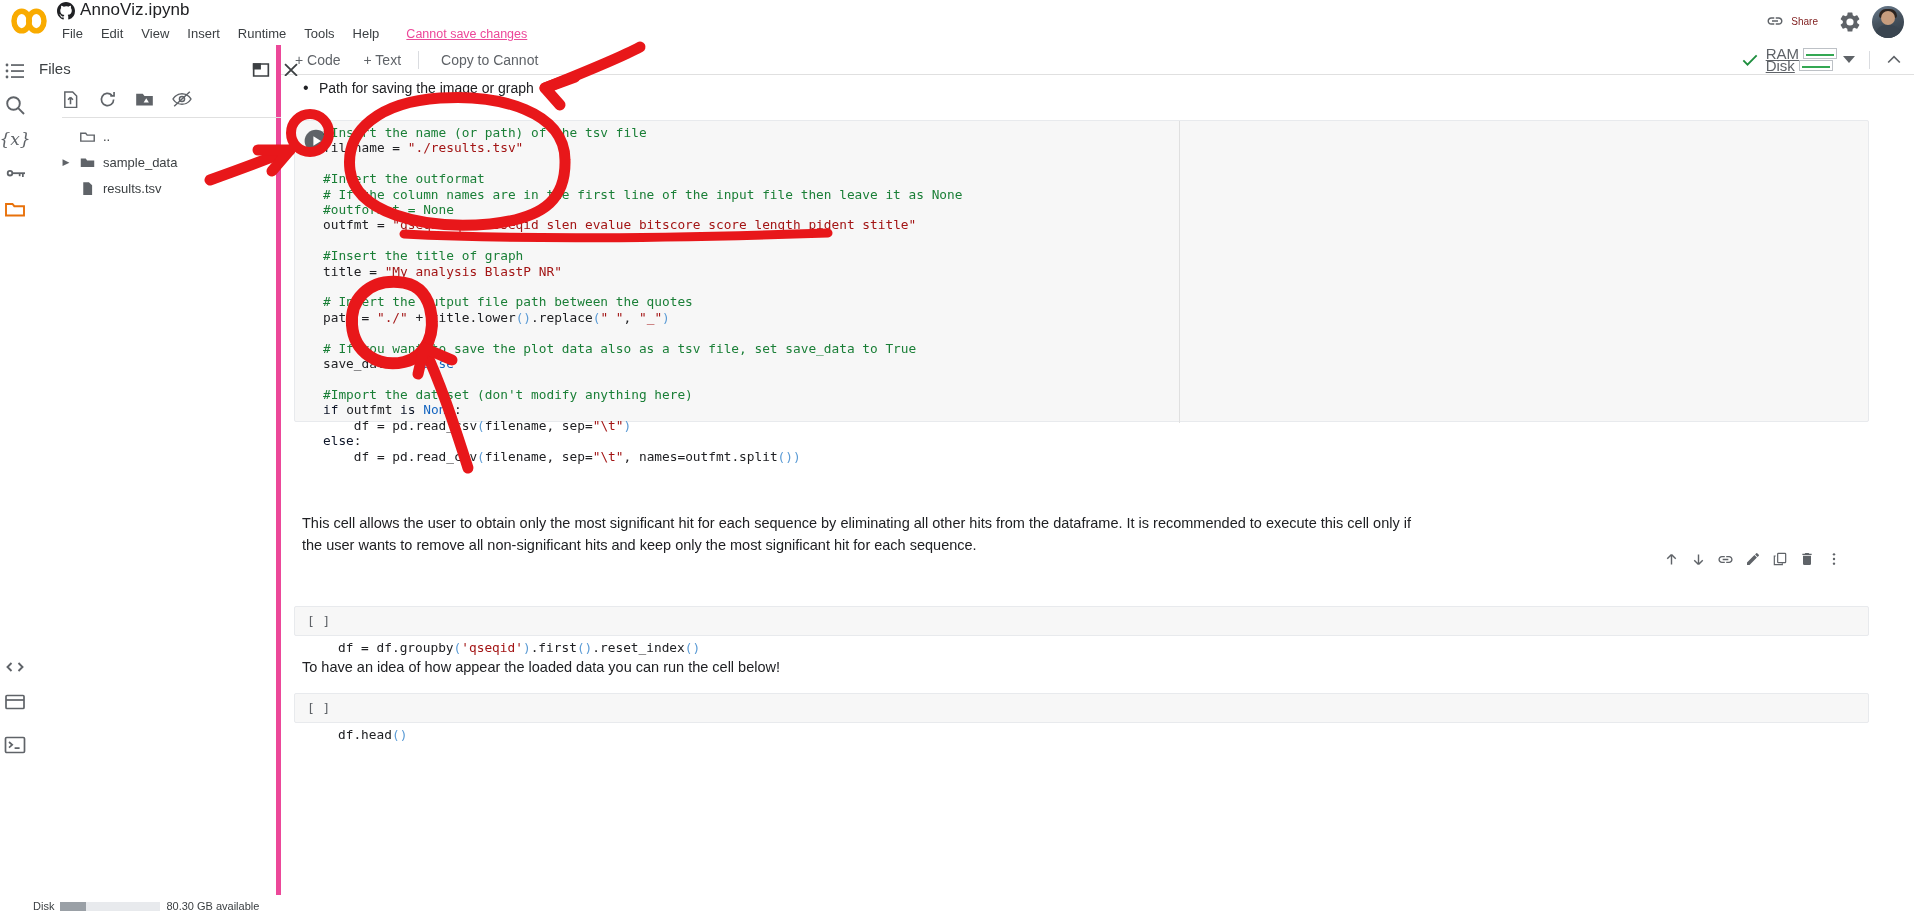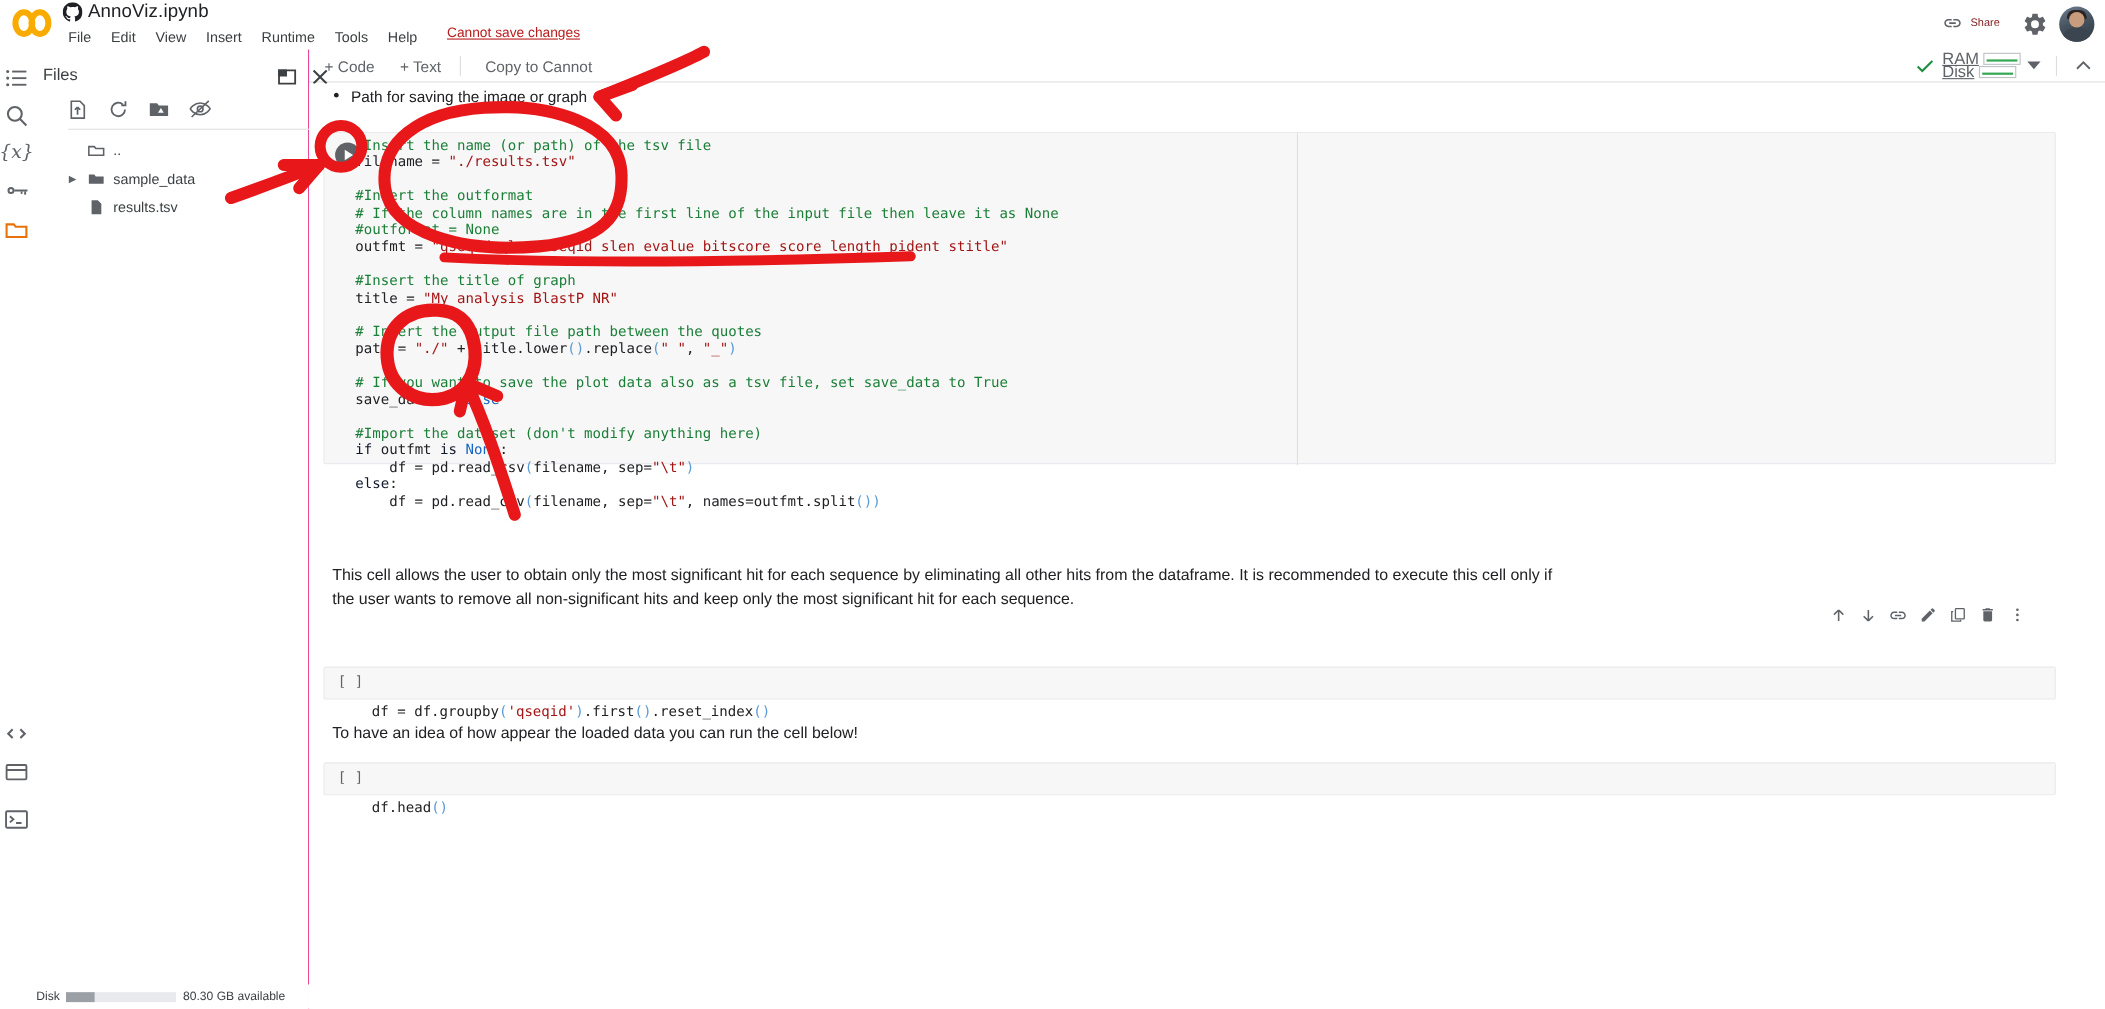--- a/index.html
+++ b/index.html
@@ -11,23 +11,23 @@
     font-family: "Liberation Sans", sans-serif;
     -webkit-font-smoothing: antialiased;
   }
   #app { position: relative; width: 1914px; height: 917px; }
 
   
   .topbar { position: absolute; left:0; top:0; width:1914px; height:45px; background:#fff; }
   .colab-logo { position:absolute; left:10px; top:6px; width:38px; height:30px; }
   .gh-icon { position:absolute; left:57px; top:2px; width:18px; height:18px; color:#202124; }
   .doc-title { position:absolute; left:80px; top:0px; font-size:17px; color:#202124; letter-spacing:0.1px; }
-  .menubar { position:absolute; left:53px; top:23px; display:flex; align-items:flex-start; gap:0px; }
+  .menubar { position:absolute; left:53px; top:23px; display:flex; align-items:center; gap:0px; }
   .menu-item { font-size:13px; color:#3c4043; padding:3px 9px; border-radius:4px; cursor:pointer; white-space:nowrap; }
-  .cannot-save { font-size:12.5px; color:#b91c1c; text-decoration:underline; margin-left:18px; cursor:pointer; }
+  .cannot-save { font-size:12.5px; color:#ec4899; text-decoration:underline; margin-left:18px; cursor:pointer; }
 
   .share-wrap { position:absolute; right:86px; top:9px; display:flex; align-items:center; gap:7px;
                 padding:3px 10px; border-radius:14px; cursor:pointer; }
   .share-label { font-size:10px; color:#7f1d1d; }
   .gear-btn { position:absolute; right:52px; top:10px; width:24px; height:24px; cursor:pointer; color:#5f6368; }
   .avatar { position:absolute; right:10px; top:6px; width:32px; height:32px; border-radius:50%;
             background:linear-gradient(160deg,#6d7f92 0%,#47535f 45%,#2f3a44 100%); overflow:hidden; }
   .avatar .face { position:absolute; left:9px; top:5px; width:14px; height:14px; border-radius:50%;
                   background:#c79d7e; }
   .avatar .hair { position:absolute; left:7px; top:3px; width:18px; height:9px; border-radius:9px 9px 3px 3px;
@@ -48,21 +48,21 @@
   .rdbar i { position:absolute; left:2px; bottom:2px; width:28px; height:2px; background:#34a853; display:block; }
   .caret-down { width:0;height:0;border-left:6px solid transparent;border-right:6px solid transparent;
                 border-top:7px solid #5f6368; cursor:pointer; }
 
   
   .rail { position:absolute; left:0; top:45px; width:30px; height:872px; background:#fff; }
   .rail-ico { position:absolute; left:3px; width:24px; height:24px; color:#5f6368; cursor:pointer; }
 
   
   .files-panel { position:absolute; left:30px; top:45px; width:251px; height:872px; background:#fff;
-                 border-right:1px solid #ec4899; }
+                 border-right:5px solid #ec4899; }
   .files-head { position:absolute; left:0; top:10px; width:251px; height:30px; }
   .files-title { position:absolute; left:9px; top:5px; font-size:15px; color:#3c4043; }
   .fp-icon { position:absolute; width:22px; height:22px; color:#5f6368; cursor:pointer; }
   .files-tools { position:absolute; left:30px; top:40px; width:200px; height:28px; display:flex; gap:16px; align-items:center; }
   .files-divider { position:absolute; left:32px; top:72px; width:219px; height:1px; background:#e0e0e0; }
   .file-row { position:absolute; left:30px; height:26px; display:flex; align-items:center; gap:7px; cursor:pointer;
               font-size:13px; color:#3c4043; }
   .tw { width:12px; text-align:center; color:#5f6368; font-size:9px; }
 
   

